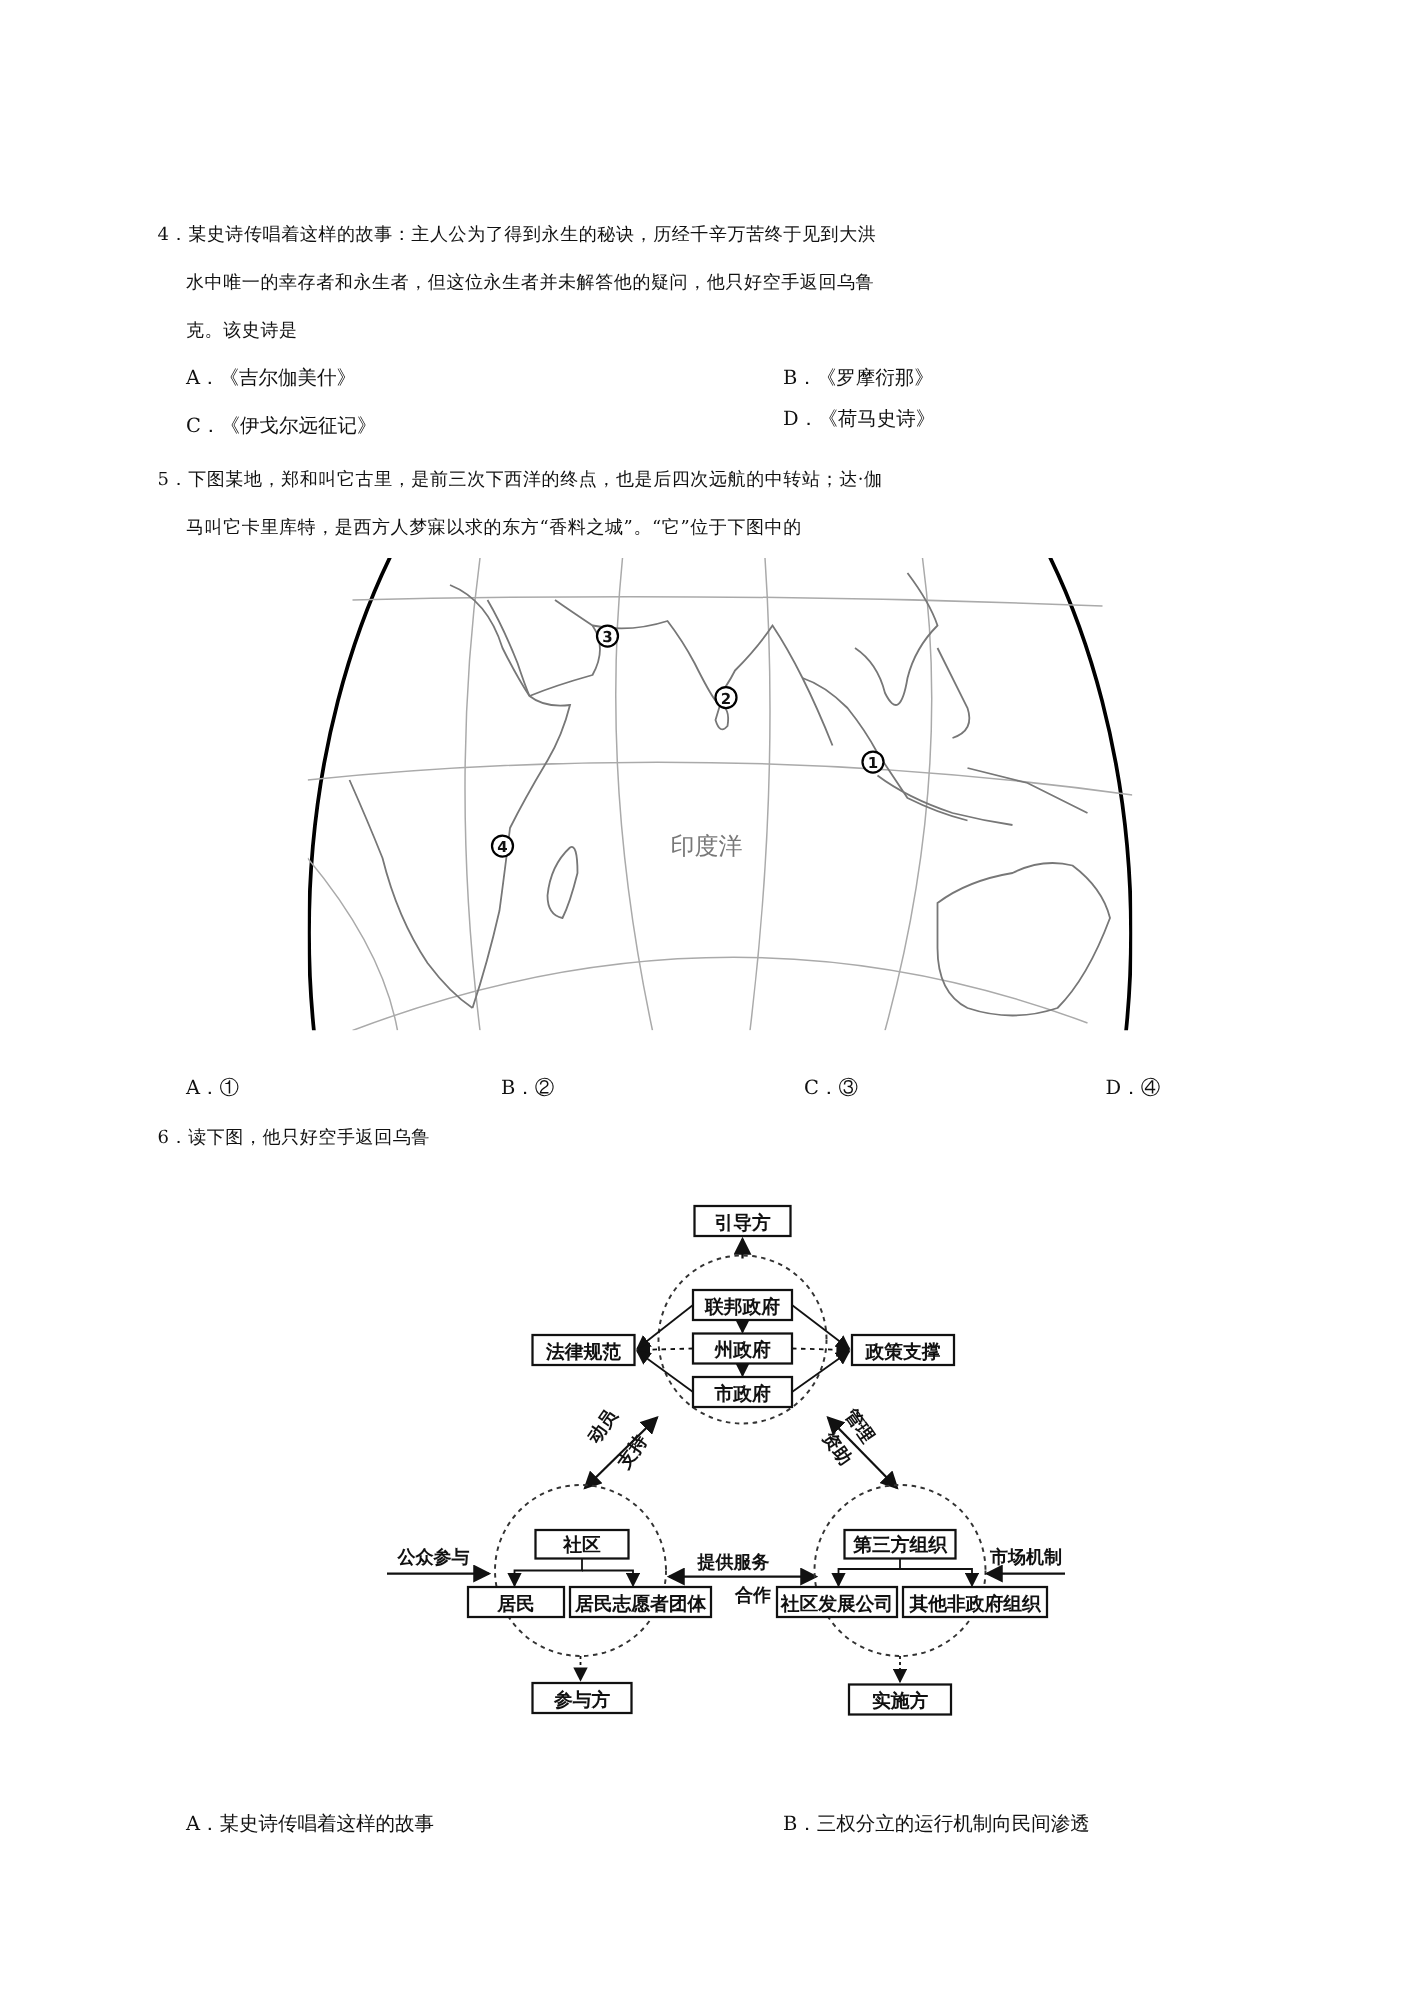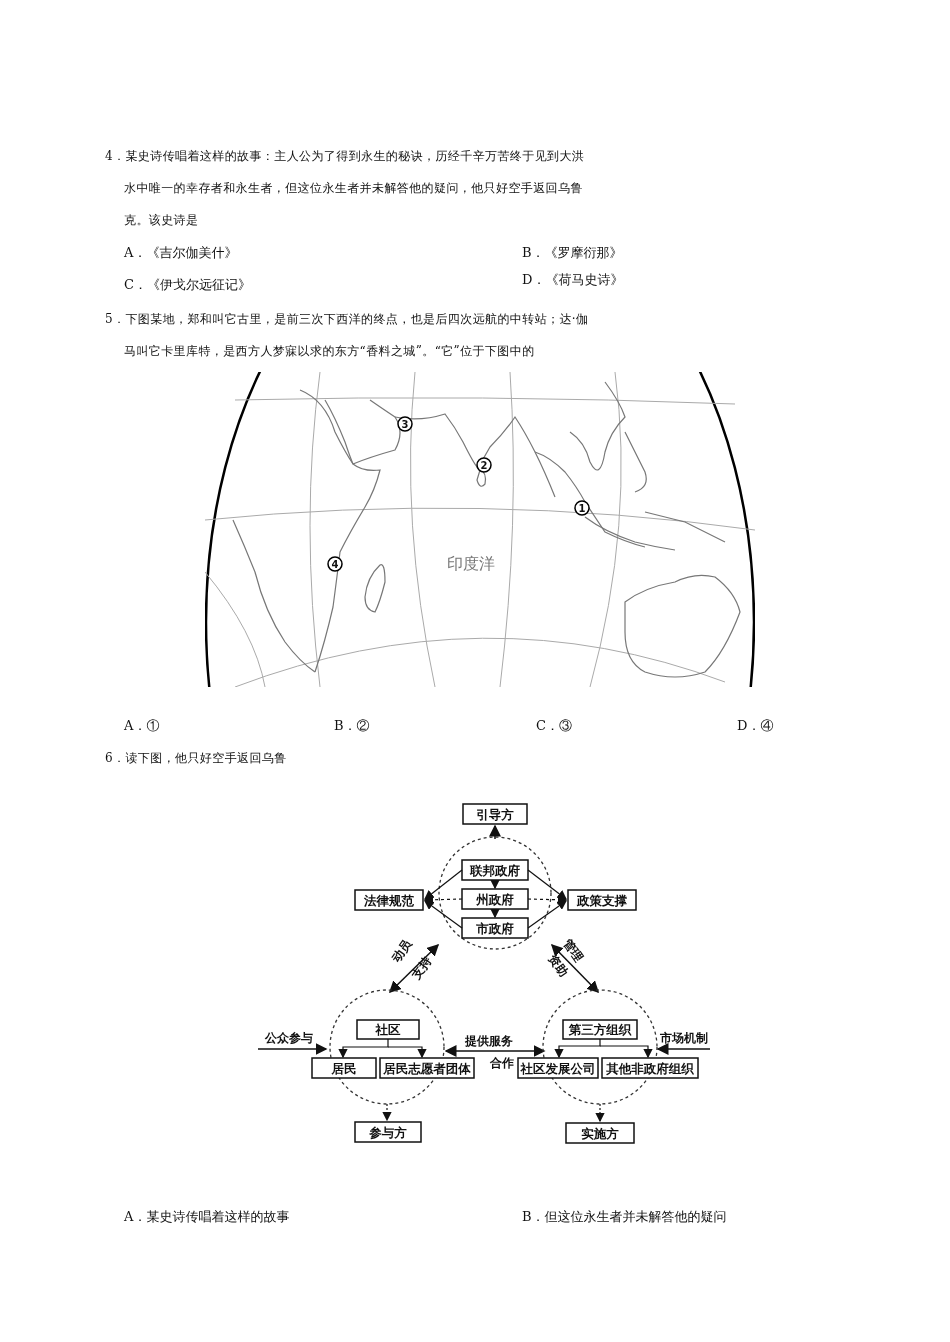--- a/index.html
+++ b/index.html
@@ -190,13 +190,13 @@
     <text class="label-text" x="410" y="247">市场机制</text>
     <line x1="460" y1="254" x2="408" y2="254" stroke="#111" stroke-width="1.5" marker-end="url(#arr)"></line>
 
     <line x1="350" y1="309" x2="350" y2="326" stroke="#111" stroke-width="1.2" stroke-dasharray="2,2" marker-end="url(#arr)"></line>
     <rect x="316" y="328" width="68" height="20" fill="#fff" stroke="#111" stroke-width="1.5"></rect>
     <text class="box-text" x="350" y="343" text-anchor="middle">实施方</text>
   </svg>
 </div>
 
 <div class="opt" style="left:124px; top:1207px;"><span>A．</span><span>某史诗传唱着这样的故事</span></div>
-<div class="opt" style="left:522px; top:1207px;"><span>B．</span><span>但这位永生者并未解答他的疑问</span></div>
+<div class="opt" style="left:522px; top:1207px;"><span>B．</span><span>三权分立的运行机制向民间渗透</span></div>
 
 </body></html>

